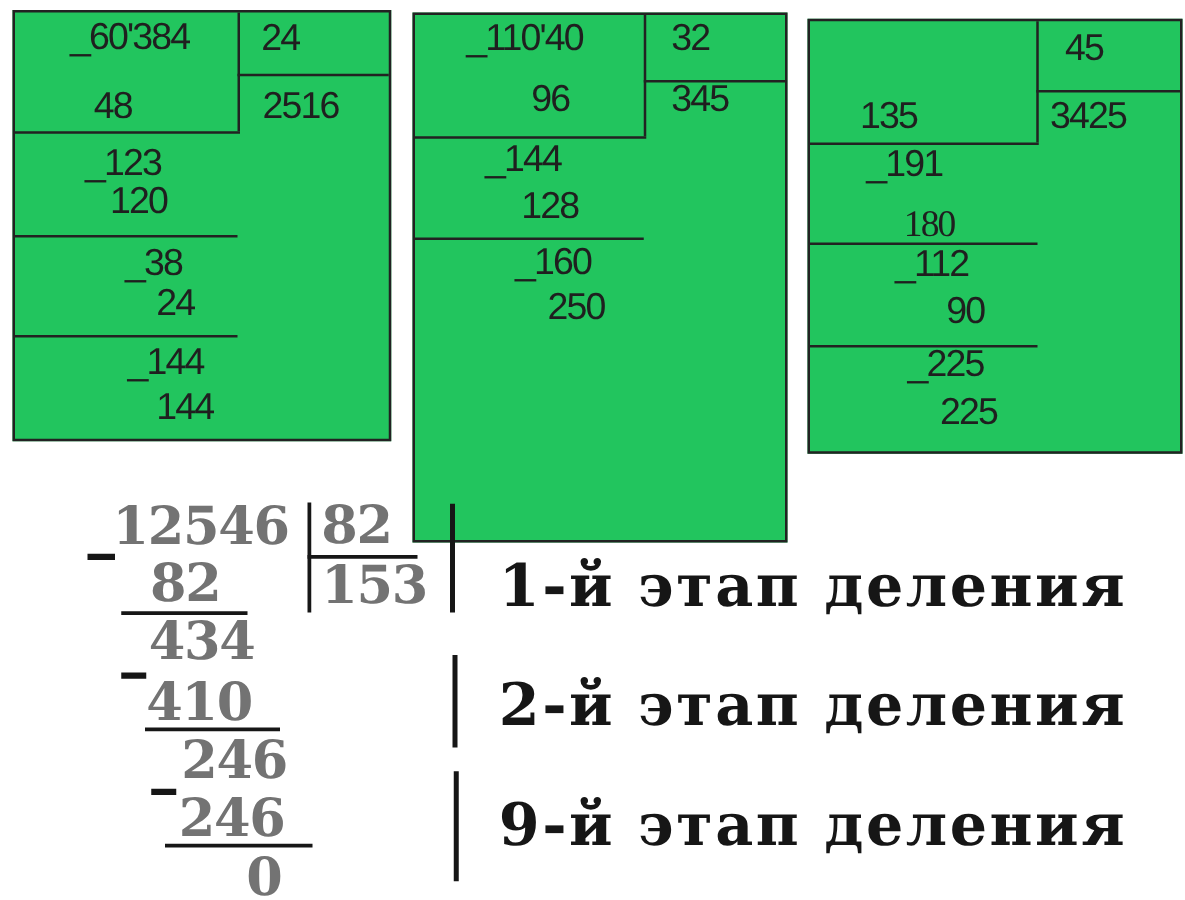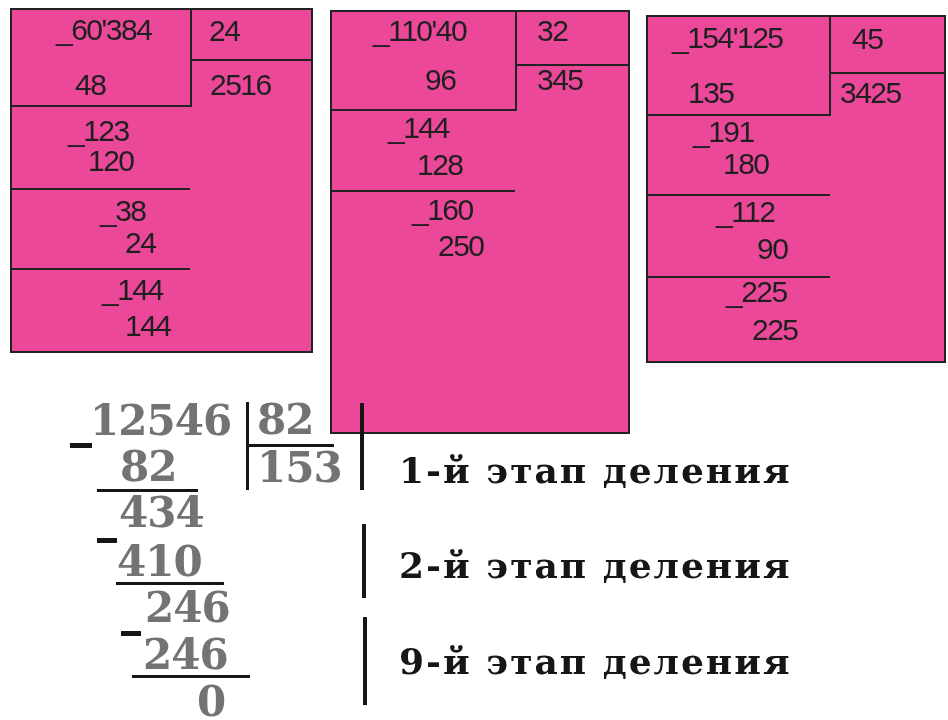--- a/index.html
+++ b/index.html
@@ -6,22 +6,22 @@
   .canvas{position:relative;width:948px;height:720px;background:#ffffff;overflow:hidden;
           font-family:"Liberation Sans",sans-serif;color:#1c1c1c;}
   
   .t{position:absolute;font-family:"Liberation Sans",sans-serif;font-size:30px;line-height:30px;
      letter-spacing:-1.5px;white-space:pre;color:#1f1f1f;}
   
   .sm{position:absolute;font-family:"DejaVu Serif","Liberation Serif",serif;font-weight:700;
       font-size:42px;line-height:41px;letter-spacing:-1px;white-space:pre;color:#737373;}
   
   .lbl{position:absolute;font-family:"DejaVu Serif","Liberation Serif",serif;font-weight:700;
-       font-size:36px;line-height:36px;letter-spacing:2px;white-space:pre;color:#161616;}
-  .dbox{position:absolute;border:2px solid #222;background:#ec4899;box-sizing:border-box;}
+       font-size:47px;line-height:36px;letter-spacing:2px;white-space:pre;color:#161616;}
+  .dbox{position:absolute;border:2px solid #222;background:#22c55e;box-sizing:border-box;}
   .ln{position:absolute;background:#222;}
   .ln3{position:absolute;background:#161616;}
   .dash{position:absolute;background:#161616;}
   .bar{position:absolute;background:#161616;}
 </style>
 </head>
 <body>
 
 <div class="canvas">
 
@@ -60,26 +60,25 @@
     <span class="t" style="left:106px;top:219px;">250</span>
   </div>
 
   <div class="dbox" style="left:646px;top:15px;width:300px;height:348px;">
     <div class="ln" style="left:181px;top:0;width:2px;height:97px;"></div>
     <div class="ln" style="left:181px;top:55px;width:115px;height:2px;"></div>
     <div class="ln" style="left:0;top:97px;width:183px;height:2px;"></div>
     <div class="ln" style="left:0;top:177px;width:182px;height:2px;"></div>
     <div class="ln" style="left:0;top:259px;width:182px;height:2px;"></div>
 
-    <span class="t" style="left:24px;top:6px;">_154'125</span>
     <span class="t" style="left:204px;top:7px;">45</span>
     <span class="t" style="left:40px;top:61px;">135</span>
     <span class="t" style="left:192px;top:61px;">3425</span>
     <span class="t" style="left:45px;top:100px;">_191</span>
-    <span class="t" style="left:75px;top:132px;">180</span>
+    <span class="t" style="left:75px;top:148px;font-family:Liberation Serif, serif;">180</span>
     <span class="t" style="left:68px;top:180px;">_112</span>
     <span class="t" style="left:109px;top:217px;">90</span>
     <span class="t" style="left:78px;top:260px;">_225</span>
     <span class="t" style="left:104px;top:298px;">225</span>
   </div>
 
   <div>
     <div class="dash" style="left:70px;top:443px;width:22px;height:5px;"></div>
     <span class="sm" style="left:90px;top:400px;">12546</span>
 

